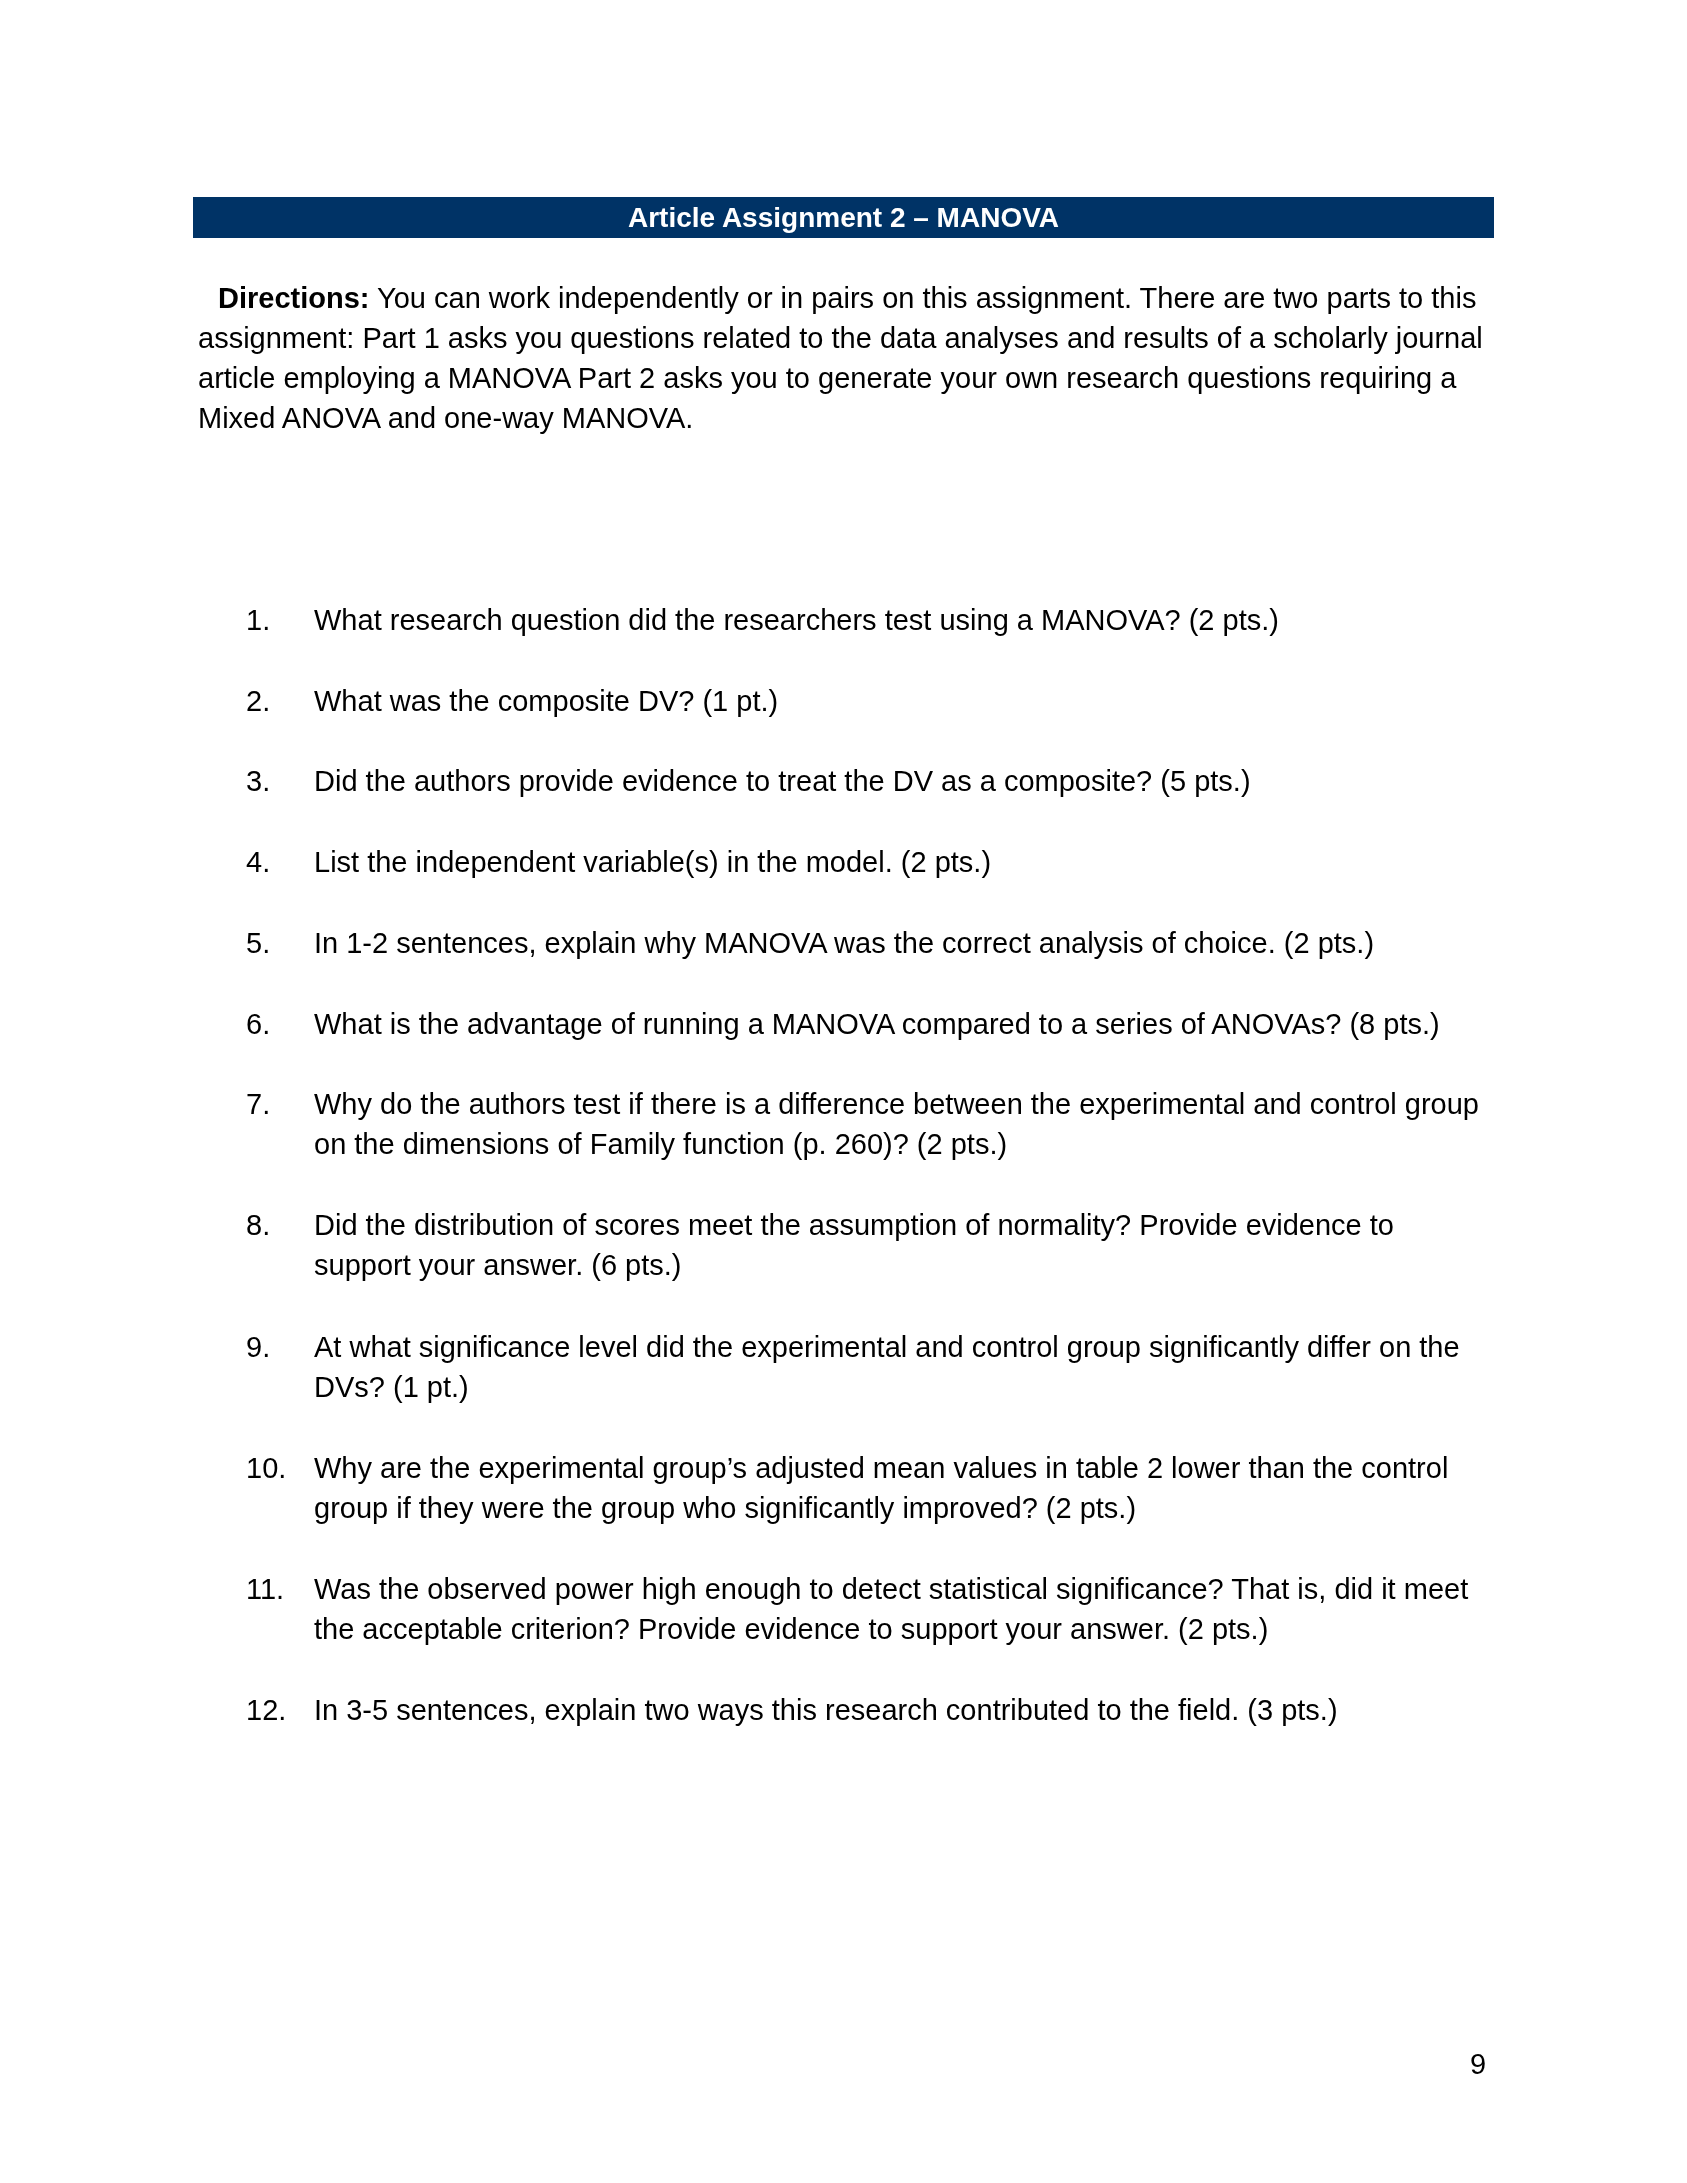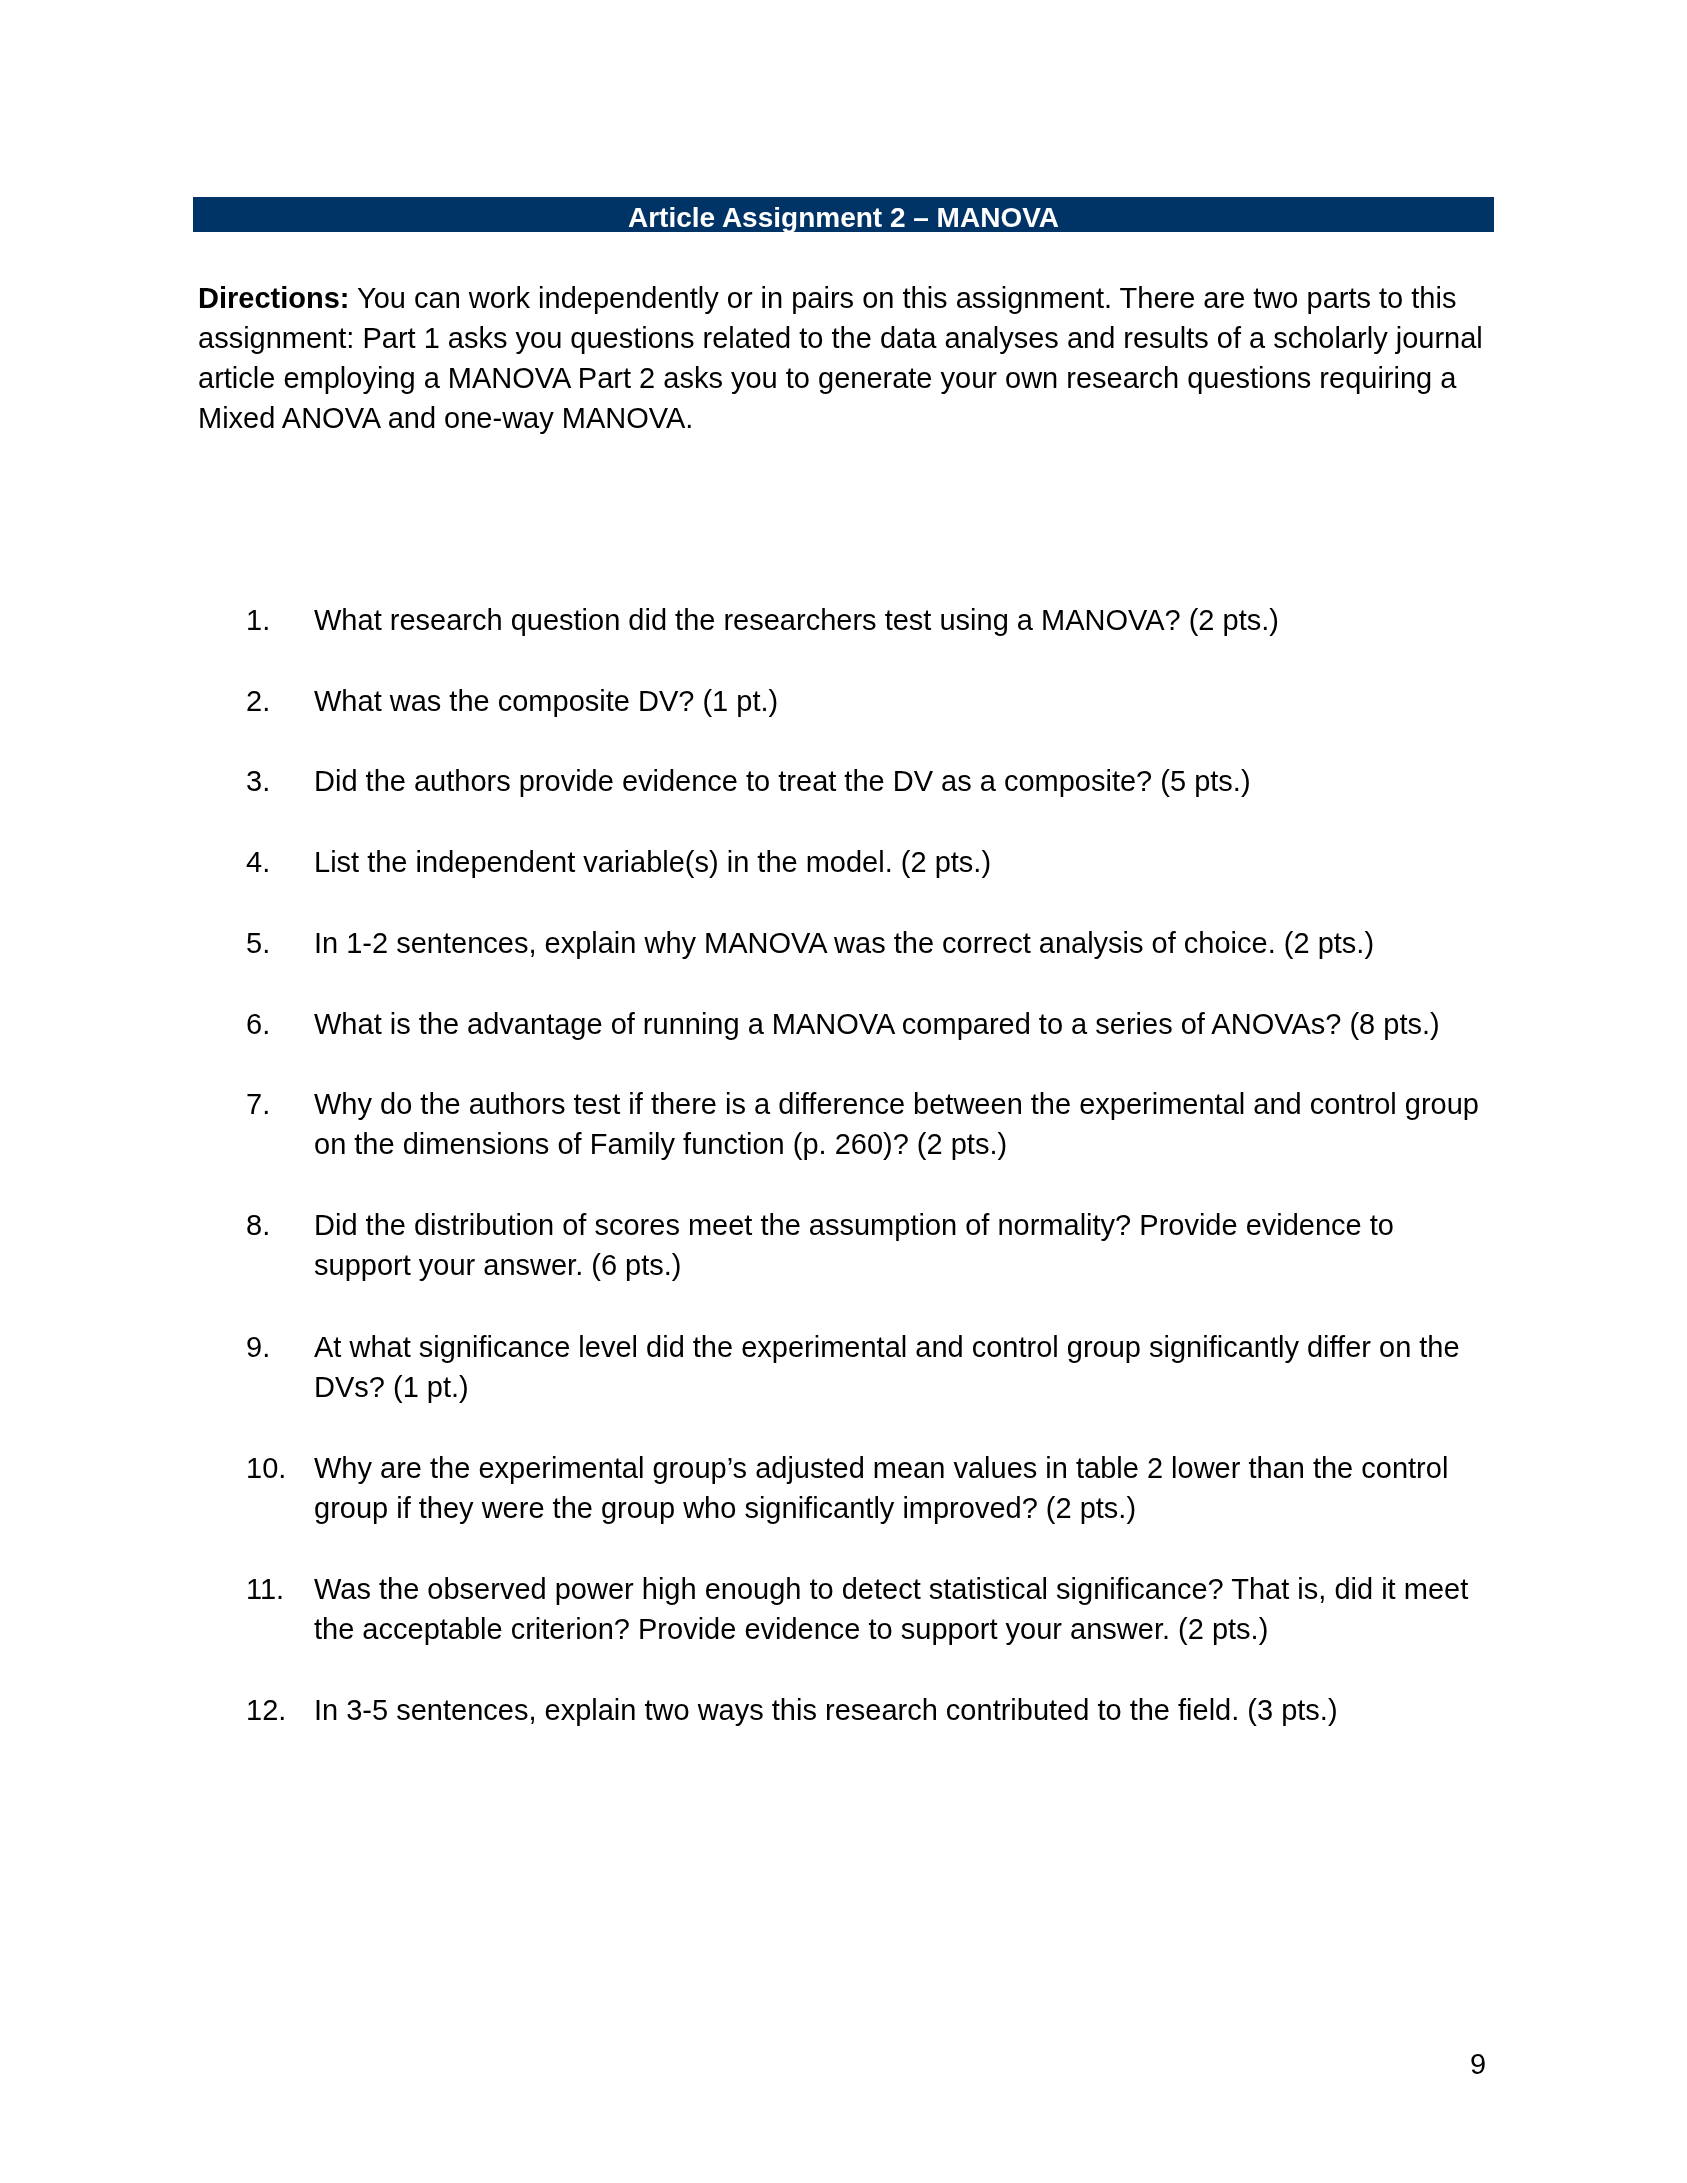--- a/index.html
+++ b/index.html
@@ -18,38 +18,39 @@
     .page {
       position: absolute;
       left: 0; top: 0;
       width: 1687px; height: 2183px;
     }
     .banner {
       position: absolute;
       left: 193px;
       top: 197px;
       width: 1301px;
-      height: 35px;
+      height: 41px;
       background: #003366;
       color: #ffffff;
       font-weight: bold;
       font-size: 28px;
       line-height: 41px;
       text-align: center;
     }
     .directions {
       position: absolute;
       left: 198px;
       top: 278px;
       width: 1297px;
       font-size: 29px;
       line-height: 40px;
     }
     .directions .label {
       font-weight: bold;
+      margin-left: 20px;
     }
     .article {
       position: absolute;
       left: 198px;
       top: 481px;
       font-size: 29px;
       font-weight: bold;
       line-height: 40px;
     }
     .q {

